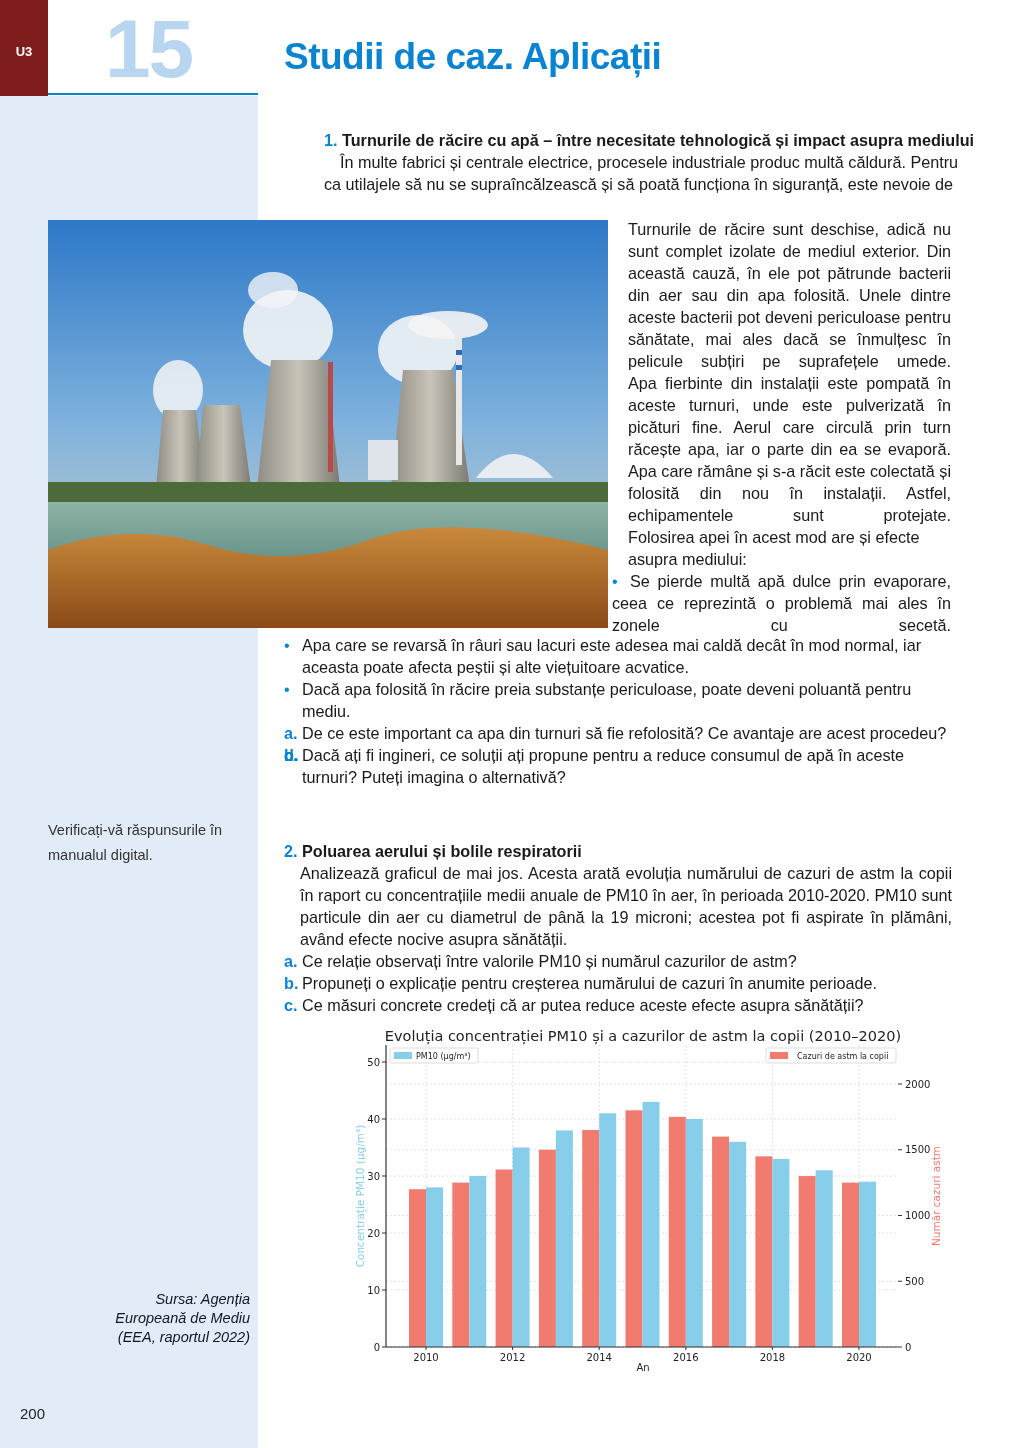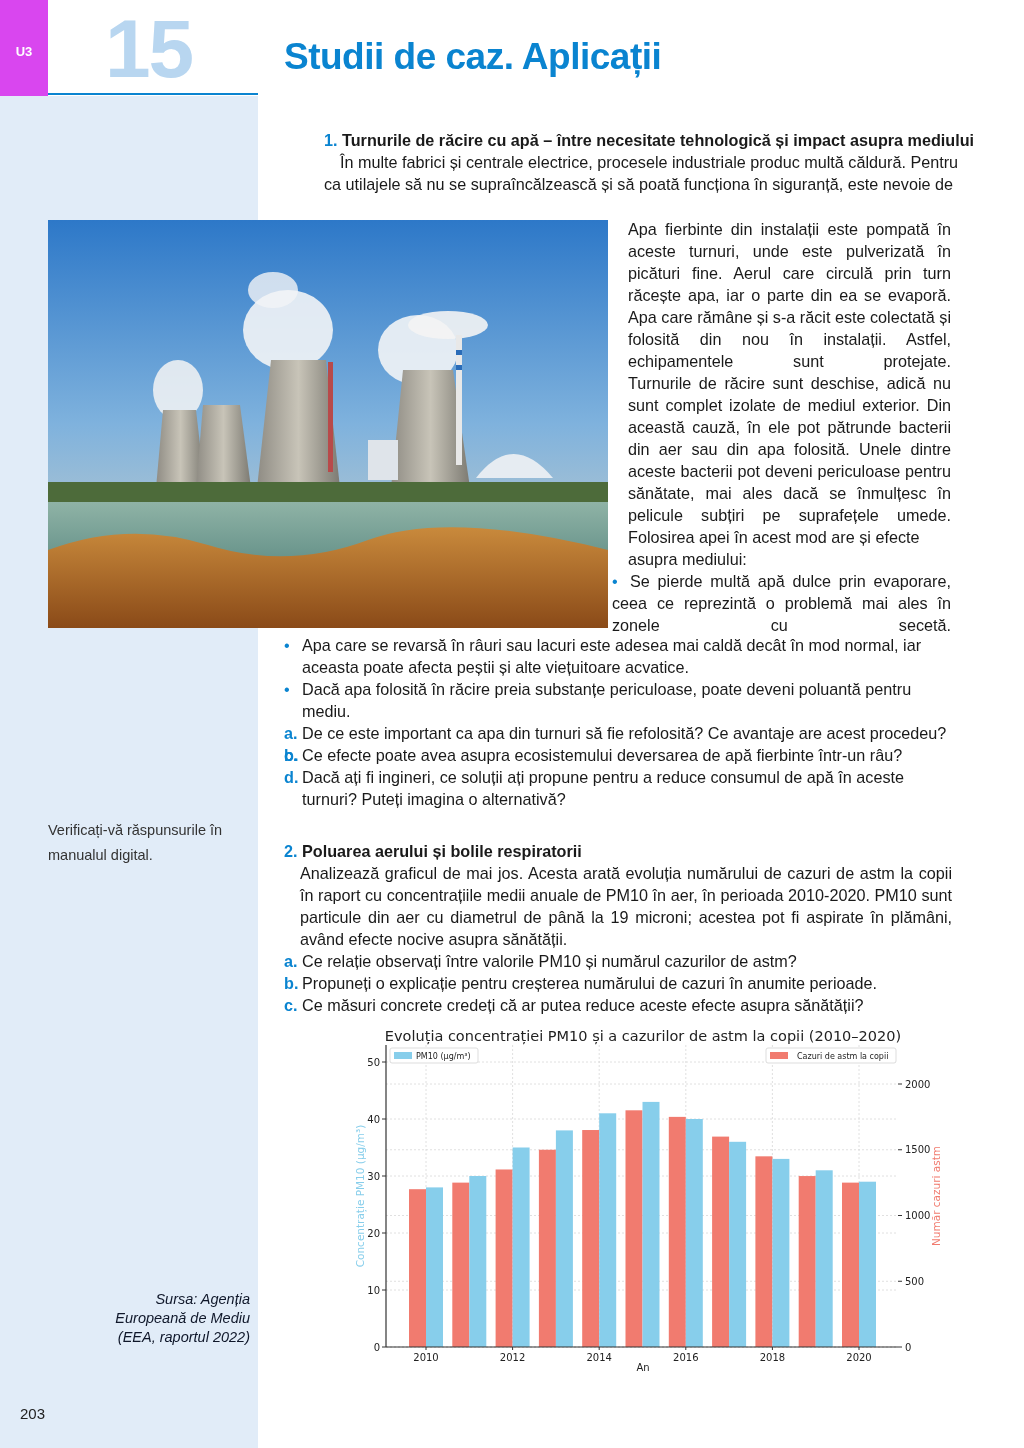--- a/index.html
+++ b/index.html
@@ -1,19 +1,19 @@
 <!DOCTYPE html>
 <html><head>
 <meta charset="utf-8">
 <style>
   html, body { margin:0; padding:0; }
   body { width:1024px; height:1448px; position:relative; background:#ffffff; overflow:hidden;
          font-family:"Liberation Sans", sans-serif; color:#1a1a1a; }
   .sidebar { position:absolute; left:0; top:96px; width:258px; height:1352px; background:#e1ecf8; }
-  .unit-tab { position:absolute; left:0; top:0; width:48px; height:96px; background:#d946ef; }
+  .unit-tab { position:absolute; left:0; top:0; width:48px; height:96px; background:#7f1d1d; }
   .unit-label { position:absolute; left:0; top:44px; width:48px; text-align:center; color:#fff;
                 font-weight:bold; font-size:13px; font-family:"Liberation Sans", sans-serif; }
   .header-line { position:absolute; left:48px; top:93px; width:210px; height:2px; background:#0a84d0; }
   .lesson-num { position:absolute; left:105px; top:4px; font-size:82px; font-weight:bold; color:#b8d6f0;
                 font-family:Liberation Sans, sans-serif; line-height:90px; letter-spacing:-2px; }
   .page-title { position:absolute; left:284px; top:36px; font-size:37px; font-weight:bold; color:#0a84d0;
                 font-family:"Liberation Sans", sans-serif; letter-spacing:-0.5px; }
   .content { position:absolute; left:284px; top:129px; width:668px; font-size:16.2px; line-height:22px; }
   .line { white-space:nowrap;margin-left:40px; }
   .just { text-align:justify; text-align-last:justify; white-space:normal; }
@@ -92,22 +92,22 @@
     <rect x="408" y="145" width="6" height="5" fill="#2a6cb8"></rect>
     <path d="M428,258 Q465,210 505,258 Z" fill="#e6ecf2"></path>
     <rect x="320" y="220" width="30" height="40" fill="#dfe4ea"></rect>
     <rect x="0" y="262" width="560" height="20" fill="#4d6b3a"></rect>
     <rect x="0" y="282" width="560" height="70" fill="url(#water)"></rect>
     <path d="M0,330 Q80,300 160,325 T320,320 T560,330 L560,408 L0,408 Z" fill="url(#grass)"></path>
   </svg>
 </div>
 
 <div class="wrap-text">
+  <p class="just indent">Turnurile de răcire sunt deschise, adică nu sunt complet izolate de mediul exterior. Din această cauză, în ele pot pătrunde bacterii din aer sau din apa folosită. Unele dintre aceste bacterii pot deveni periculoase pentru sănătate, mai ales dacă se înmulțesc în pelicule subțiri pe suprafețele umede.</p>
   <p class="just indent">Apa fierbinte din instalații este pompată în aceste turnuri, unde este pulverizată în picături fine. Aerul care circulă prin turn răcește apa, iar o parte din ea se evaporă. Apa care rămâne și s-a răcit este colectată și folosită din nou în instalații. Astfel, echipamentele sunt protejate.</p>
-  <p class="just indent">Turnurile de răcire sunt deschise, adică nu sunt complet izolate de mediul exterior. Din această cauză, în ele pot pătrunde bacterii din aer sau din apa folosită. Unele dintre aceste bacterii pot deveni periculoase pentru sănătate, mai ales dacă se înmulțesc în pelicule subțiri pe suprafețele umede.</p>
   <p class="indent">Folosirea apei în acest mod are și efecte asupra mediului:</p>
   <p class="just"><span class="bullet-dot">•</span><span>Se pierde multă apă dulce prin evaporare, ceea ce reprezintă o problemă mai ales în zonele cu secetă.</span></p>
 </div>
 
 <div class="list" style="top:634px;">
   <div class="item">
     <span class="mark" style="color:#0a84d0;">•</span>
     <span>Apa care se revarsă în râuri sau lacuri este adesea mai caldă decât în mod normal, iar aceasta poate afecta peștii și alte viețuitoare acvatice.</span>
   </div>
   <div class="item">
@@ -116,21 +116,20 @@
   </div>
   <div class="item">
     <span class="mark num">a.</span>
     <span>De ce este important ca apa din turnuri să fie refolosită? Ce avantaje are acest procedeu?</span>
   </div>
   <div class="item">
     <span class="mark num">b.</span>
   </div>
   <div class="item">
     <span class="mark num">c.</span>
-    <span>Ce efecte poate avea asupra ecosistemului deversarea de apă fierbinte într-un râu?</span>
   </div>
   <div class="item">
     <span class="mark num">d.</span>
     <span>Dacă ați fi ingineri, ce soluții ați propune pentru a reduce consumul de apă în aceste turnuri? Puteți imagina o alternativă?</span>
   </div>
 </div>
 
 <div class="list" style="top:840px;">
   <div>
     <span class="num">2.</span>
@@ -146,21 +145,21 @@
     <span>Propuneți o explicație pentru creșterea numărului de cazuri în anumite perioade.</span>
   </div>
   <div class="item">
     <span class="mark num">c.</span>
     <span>Ce măsuri concrete credeți că ar putea reduce aceste efecte asupra sănătății?</span>
   </div>
 </div>
 
 <div class="note">Verificați-vă răspunsurile în manualul digital.</div>
 <div class="source">Sursa: Agenția Europeană de Mediu (EEA, raportul 2022)</div>
-<div class="page-num">203</div>
+<div class="page-num">200</div>
 
 <svg id="chart" style="position:absolute; left:340px; top:1018px;" width="620" height="362" viewBox="340 1018 620 362">
   <text x="643" y="1041" text-anchor="middle" font-size="14.5" fill="#222">Evoluția concentrației PM10 și a cazurilor de astm la copii (2010–2020)</text>
   <g id="grid">
       <line x1="386" x2="898" y1="1347" y2="1347" stroke="#d8d8d8" stroke-dasharray="2,2" stroke-width="0.8"></line>
       <line x1="386" x2="898" y1="1290" y2="1290" stroke="#d8d8d8" stroke-dasharray="2,2" stroke-width="0.8"></line>
       <line x1="386" x2="898" y1="1233" y2="1233" stroke="#d8d8d8" stroke-dasharray="2,2" stroke-width="0.8"></line>
       <line x1="386" x2="898" y1="1176" y2="1176" stroke="#d8d8d8" stroke-dasharray="2,2" stroke-width="0.8"></line>
       <line x1="386" x2="898" y1="1119" y2="1119" stroke="#d8d8d8" stroke-dasharray="2,2" stroke-width="0.8"></line>
       <line x1="386" x2="898" y1="1062" y2="1062" stroke="#d8d8d8" stroke-dasharray="2,2" stroke-width="0.8"></line>

